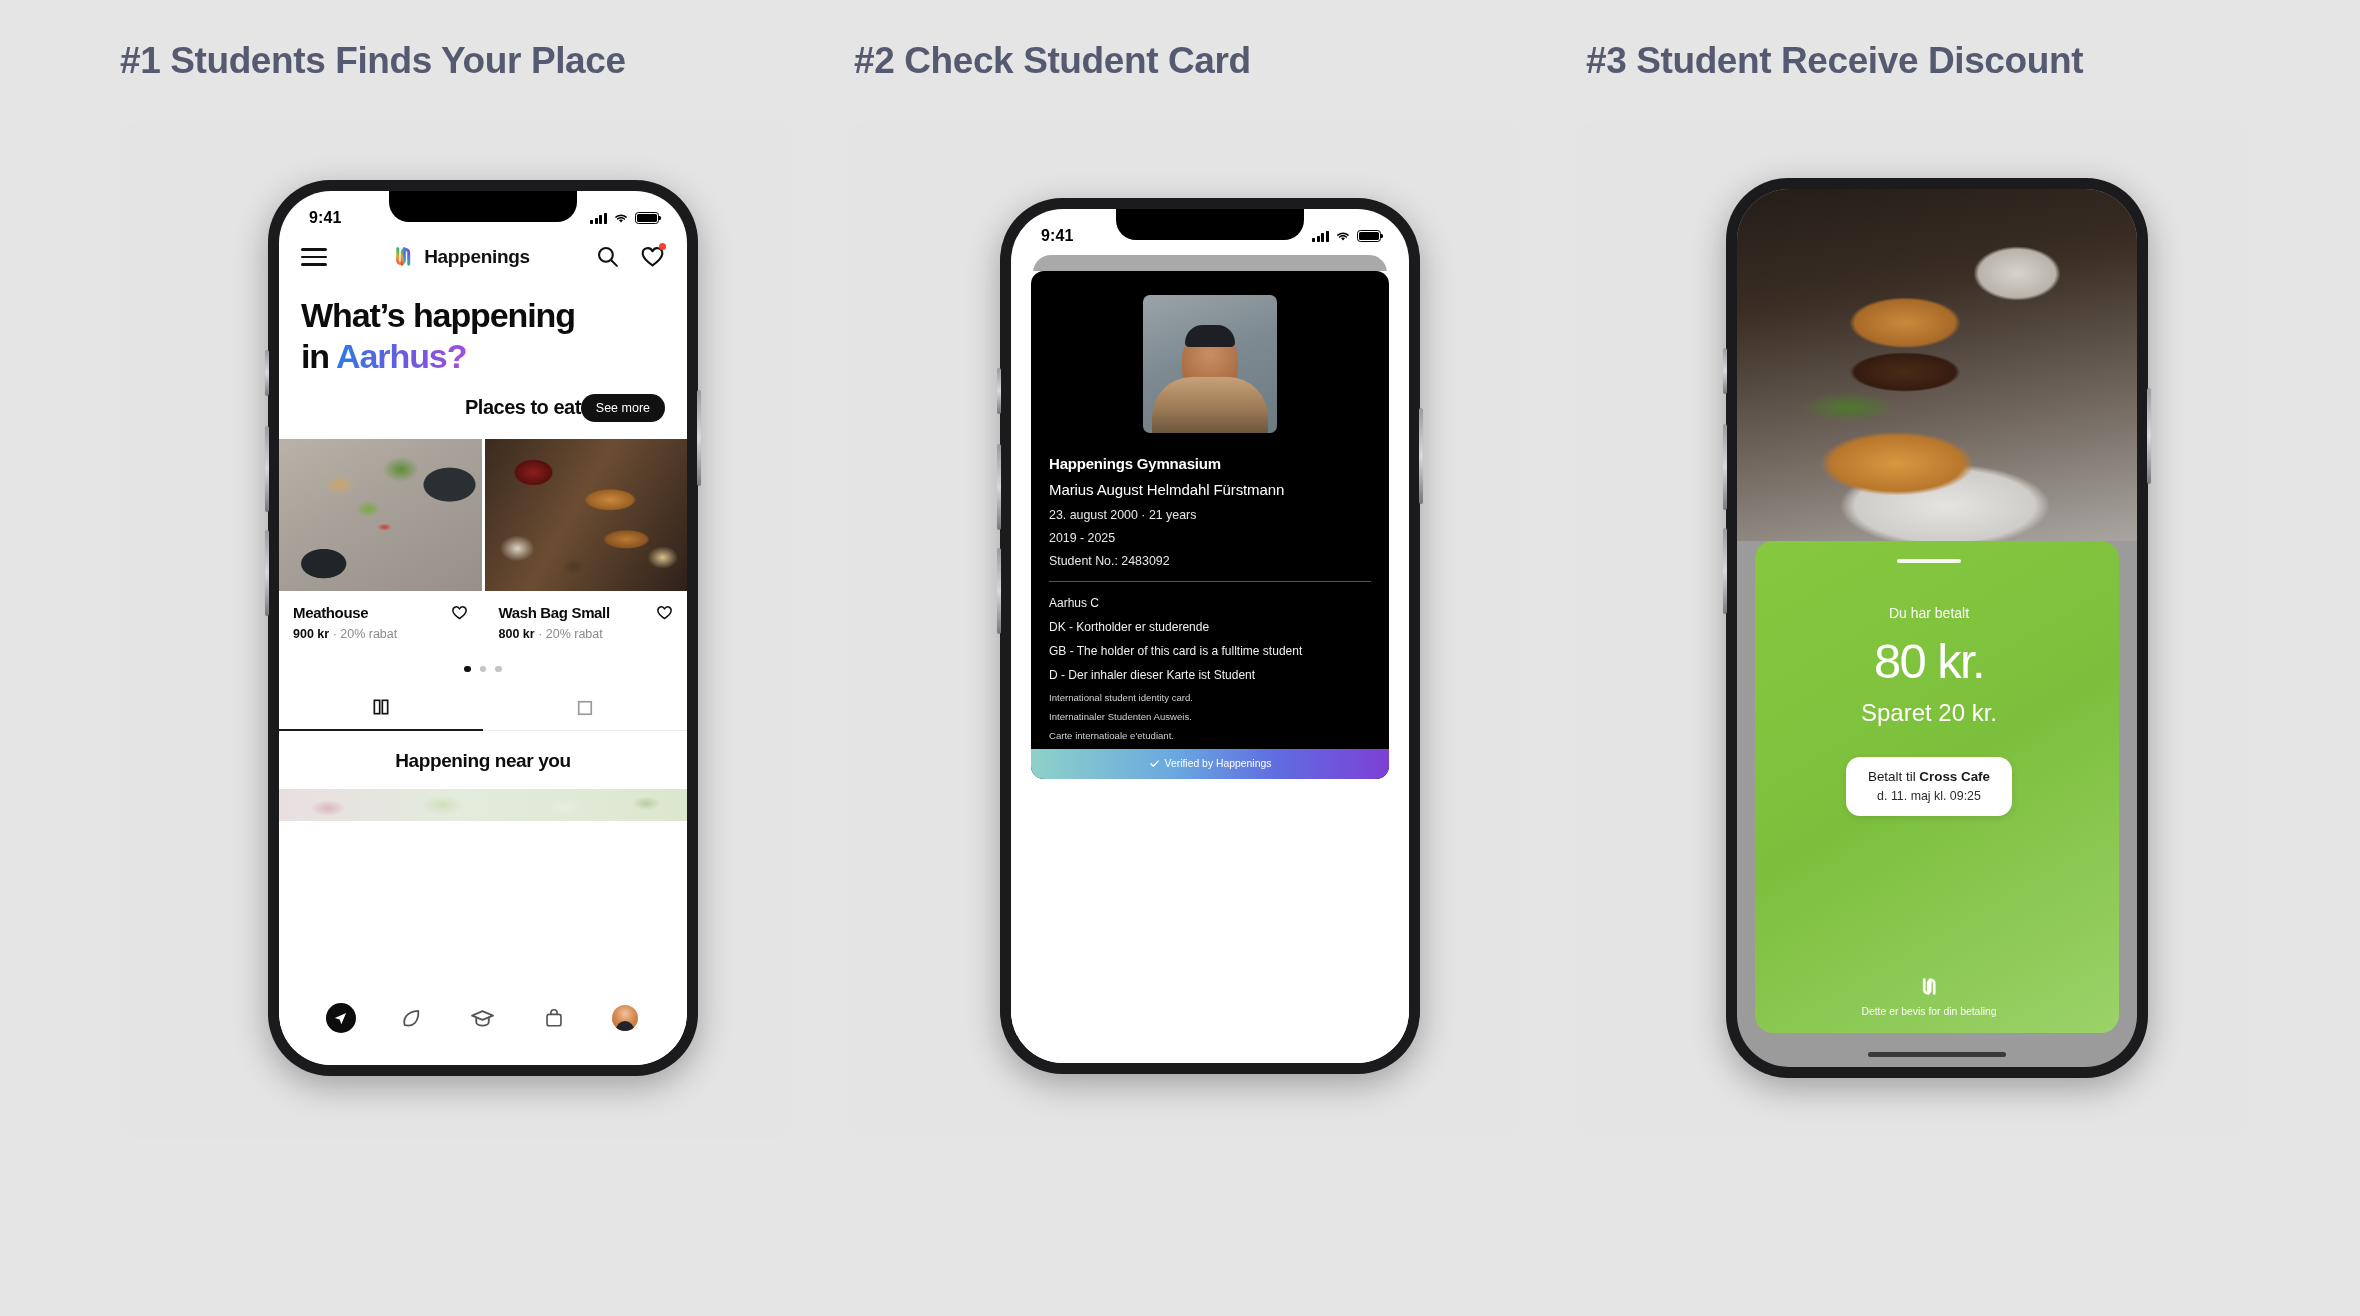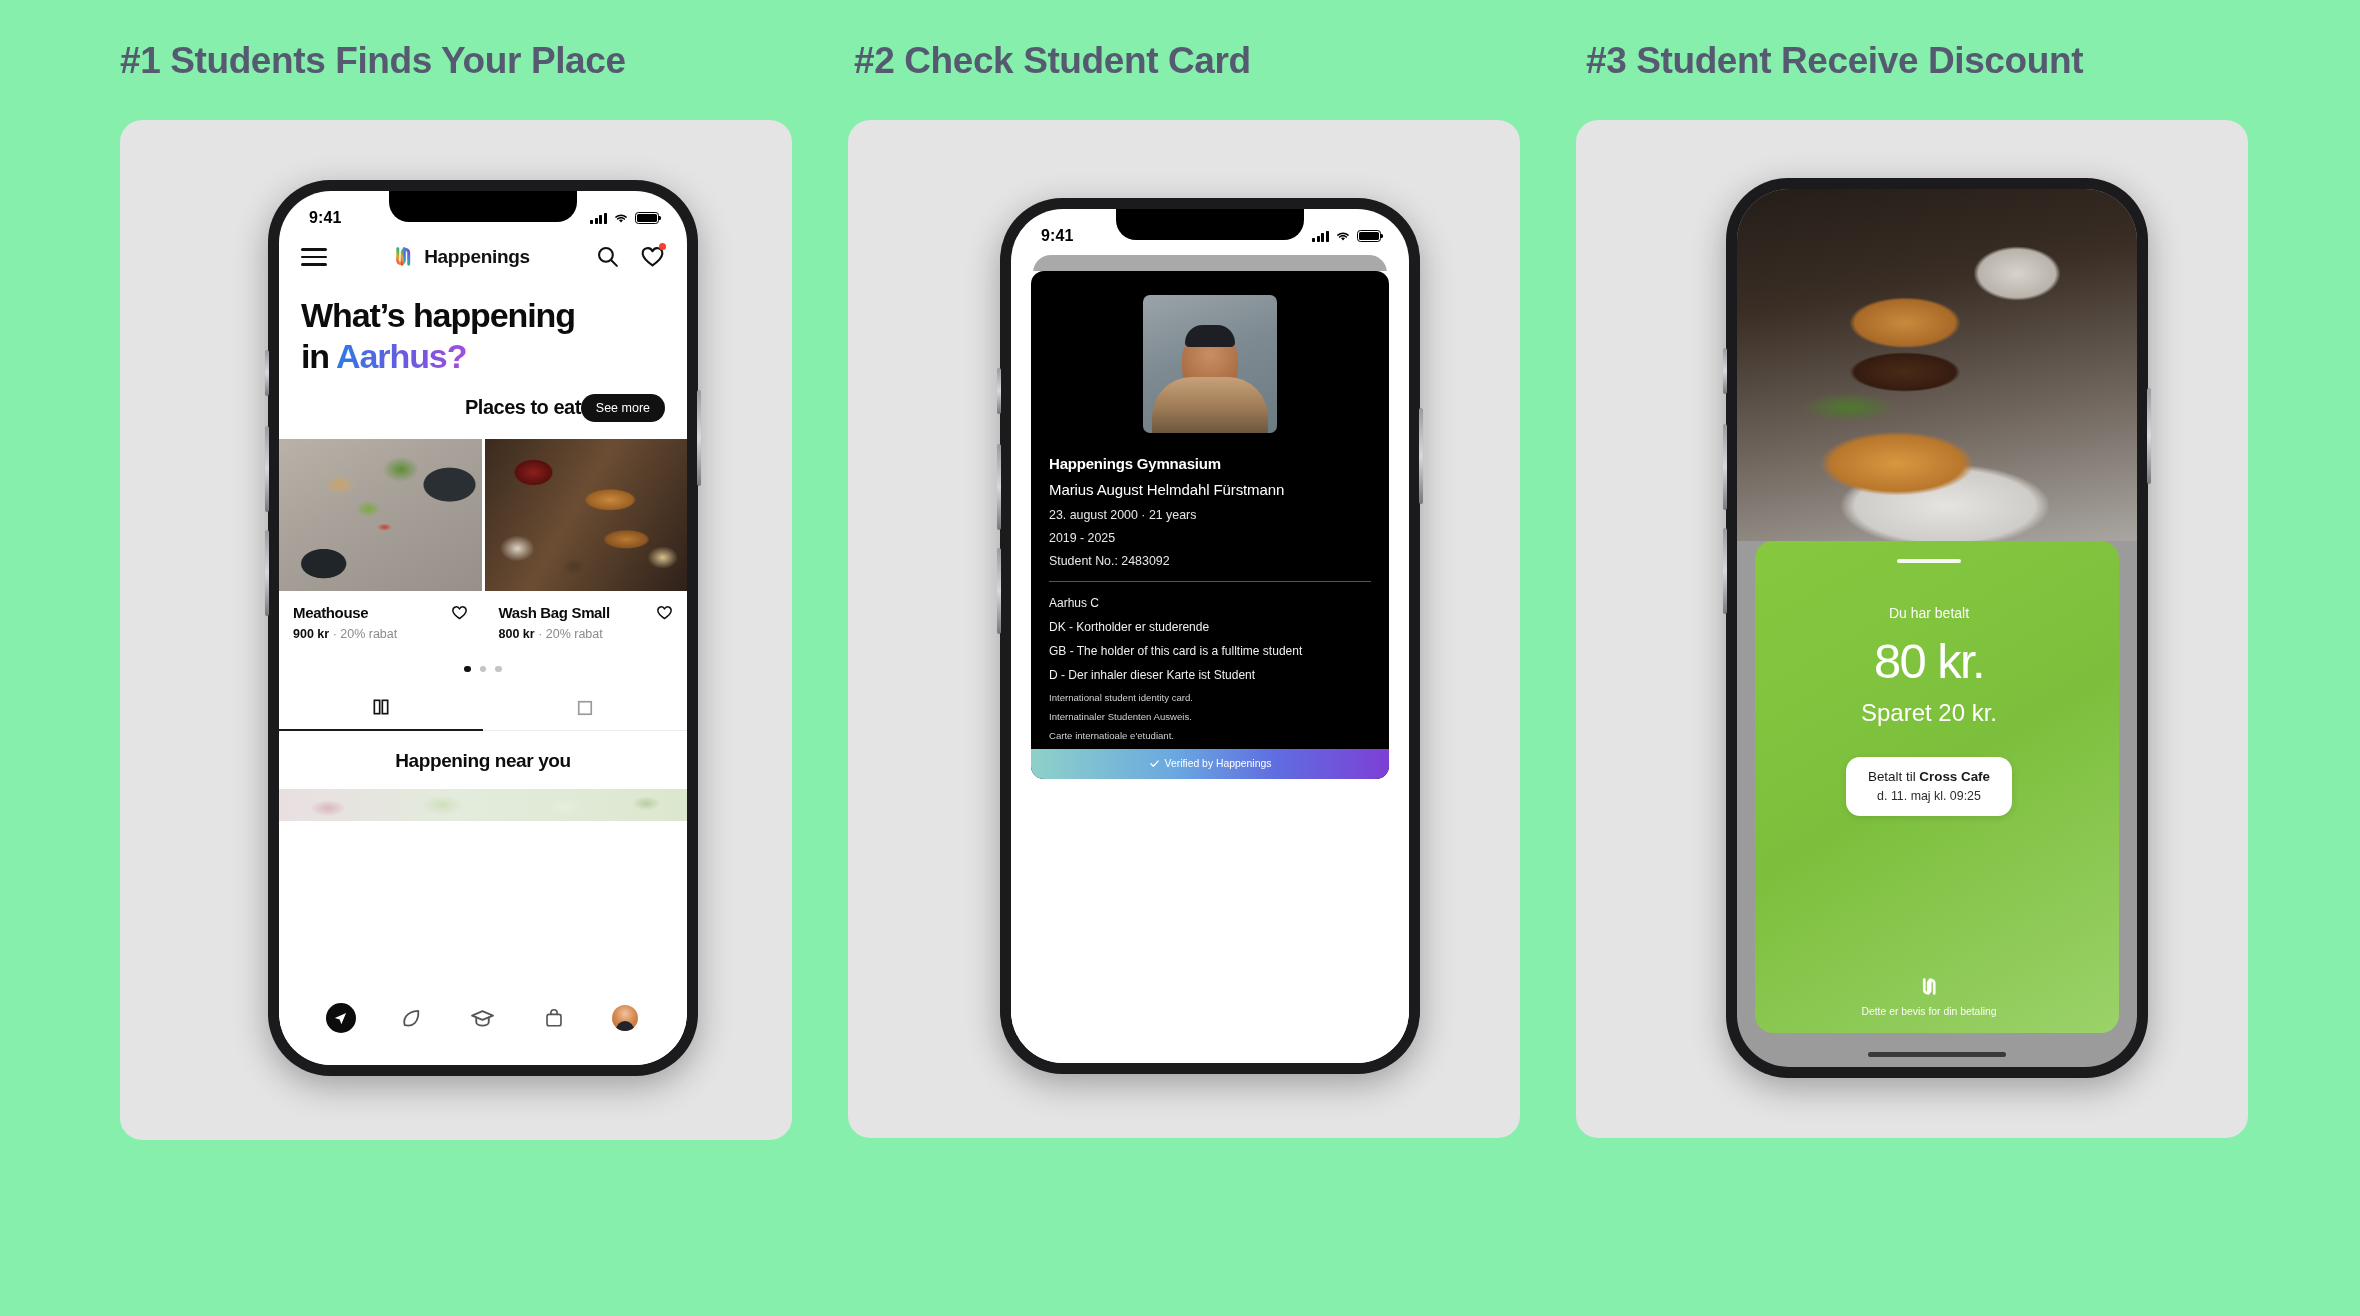--- a/index.html
+++ b/index.html
@@ -9,21 +9,21 @@
     height: 1316px;
     background: #f7f9fb;
     font-family: "Liberation Sans", sans-serif;
     overflow: hidden;
   }
 
   .page {
     position: relative;
     width: 2360px;
     height: 1316px;
-    background: #86efac;
+    background: #e5e5e5;
   }
 
   
   .columns {
     display: flex;
     gap: 56px;
     padding: 40px 120px 0 120px;
   }
   .column { width: 672px; }
 

